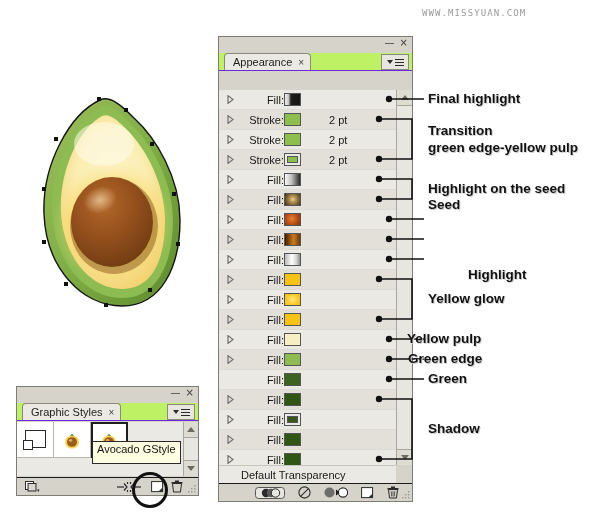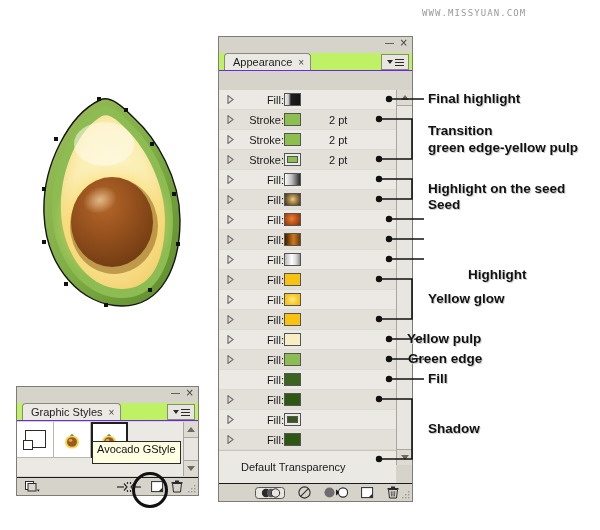--- a/index.html
+++ b/index.html
@@ -114,21 +114,21 @@
   .sb-btn{
     height:15px;border-bottom:1px solid #a9a69d;
     display:flex;align-items:center;justify-content:center;background:#dedbd3;
   }
   .sb-btn.down{position:absolute;bottom:0;left:0;right:0;border-bottom:none;border-top:1px solid #a9a69d;}
   .sb-btn .caret{width:0;height:0;border-left:4px solid transparent;border-right:4px solid transparent;}
   .sb-btn.up .caret{border-bottom:5px solid #6d6a62;}
   .sb-btn.down .caret{border-top:5px solid #6d6a62;}
 
   .default-transp{
-    position:absolute;left:0;right:16px;bottom:18px;height:33px;
+    position:absolute;left:0;right:16px;bottom:18px;height:18px;
     background:#ebe9e3;border-top:1px solid #c8c5bd;
     display:flex;align-items:center;padding-left:22px;box-sizing:border-box;
     font-size:11px;color:#1a1a1a;
   }
   .panel-footer{
     position:absolute;left:0;right:0;bottom:0;height:18px;
     background:#d6d3ca;border-top:1px solid #1b1b1b;
     display:flex;align-items:center;gap:13px;
     padding-left:36px;box-sizing:border-box;
   }
@@ -676,18 +676,18 @@
     <div class="clabel" style="left: 428px; top: 290.5px;">
       <div>Yellow glow</div>
     </div>
     <div class="clabel" style="left: 407px; top: 330.5px;">
       <div>Yellow pulp</div>
     </div>
     <div class="clabel" style="left: 408px; top: 350.5px;">
       <div>Green edge</div>
     </div>
     <div class="clabel" style="left: 428px; top: 370.5px;">
-      <div>Fill</div>
+      <div>Green</div>
     </div>
     <div class="clabel" style="left: 428px; top: 420.5px;">
       <div>Shadow</div>
     </div>
   </div>
 
 </body></html>

